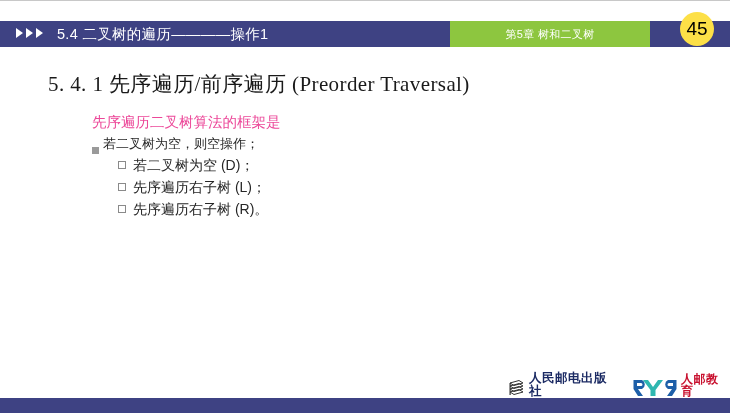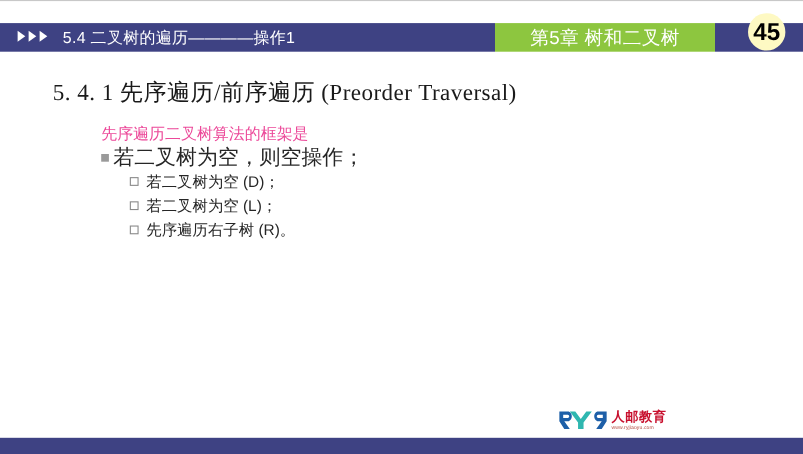--- a/index.html
+++ b/index.html
@@ -73,39 +73,38 @@
   }
 
   .header-chapter {
     position: absolute;
     left: 450px; top: 0;
     width: 200px; height: 26px;
     display: flex;
     align-items: center;
     justify-content: center;
     color: #ffffff;
-    font-size: 17px;
+    font-size: 11px;
     letter-spacing: 0.3px;
     white-space: nowrap;
     z-index: 4;
   }
 
   .page-circle {
     position: absolute;
     left: 680px; top: 12px;
     width: 34px; height: 34px;
     border-radius: 50%;
-    background: #fef9c3;
+    background: #fde047;
     display: flex;
     align-items: center;
     justify-content: center;
     color: #000000;
-    font-size: 22px;
+    font-size: 19px;
     z-index: 6;
-    font-weight: bold;
   }
 
   
   .section-heading {
     position: absolute;
     left: 48px; top: 70px;
     font-family: "Liberation Serif", "DejaVu Serif", serif;
     font-size: 21px;
     color: #1a1a1a;
     white-space: nowrap;
@@ -119,22 +118,22 @@
     width: 560px;
   }
   .lead-line {
     font-size: 14.5px;
     color: #ec4899;
     line-height: 21px;
     white-space: nowrap;
   }
   .bullet-row {
     display: flex;
-    align-items: flex-start;
-    font-size: 19px;
+    align-items: flex-end;
+    font-size: 13px;
     color: #262626;
     line-height: 21px;
     white-space: nowrap;
   }
   .sq-filled {
     width: 7px; height: 7px;
     background: #9a9a9a;
     margin-top: 7px;
     margin-right: 4px;
     flex: none;
@@ -268,32 +267,51 @@
   </div>
 
 
   <div class="sub-list">
     <div class="sub-row">
       <span class="sq-hollow"></span>
       <span>若二叉树为空 (D)；</span>
     </div>
     <div class="sub-row">
       <span class="sq-hollow"></span>
-      <span>若二叉树为空 (L)；</span>
+      <span>先序遍历右子树 (L)；</span>
     </div>
     <div class="sub-row">
       <span class="sq-hollow"></span>
       <span>先序遍历右子树 (R)。</span>
     </div>
   </div>
 
 </div>
 
 <div class="footer-logos">
 
+  <div class="logo-ptpress">
+    <span class="ptpress-mark">
+      <svg width="17" height="19" viewBox="0 0 17 19">
+        <g fill="none" stroke="#333333" stroke-width="1">
+          <path d="M2 4 L11 1.5 L15 4 L6 6.5 Z"></path>
+          <path d="M2 7 L11 4.5 L15 7 L6 9.5 Z"></path>
+          <path d="M2 10 L11 7.5 L15 10 L6 12.5 Z"></path>
+          <path d="M2 13 L11 10.5 L15 13 L6 15.5 Z"></path>
+        </g>
+        <g fill="#333333">
+          <rect x="1.5" y="4" width="1.2" height="12"></rect>
+        </g>
+      </svg>
+    </span>
+    <span class="ptpress-text">
+      <span class="ptpress-cn">人民邮电出版社</span>
+      <span class="ptpress-en">POSTS &amp; TELECOM PRESS</span>
+    </span>
+  </div>
 
   <div class="logo-ryjiaoyu">
     <span class="ry-mark">
       <svg width="44" height="20" viewBox="0 0 44 20">
         <path d="M1 2 H9 a5 5 0 0 1 0 9 H5 l5 7 H5 L0.5 11 V2 Z M4 5 V8 H8 a1.5 1.5 0 0 0 0 -3 Z" fill="#1d5fa8"></path>
         <path d="M15 2 L20 9 L25 2 H30 L22.5 12 V18 H17.5 V12 L10 2 Z" fill="#2fb7b0"></path>
         <path d="M43 2 H35 a5 5 0 0 0 0 9 H39 l-5 7 H39 L43.5 11 V2 Z M40 5 V8 H36 a1.5 1.5 0 0 1 0 -3 Z" fill="#1d5fa8"></path>
       </svg>
     </span>
     <span class="ry-text">

